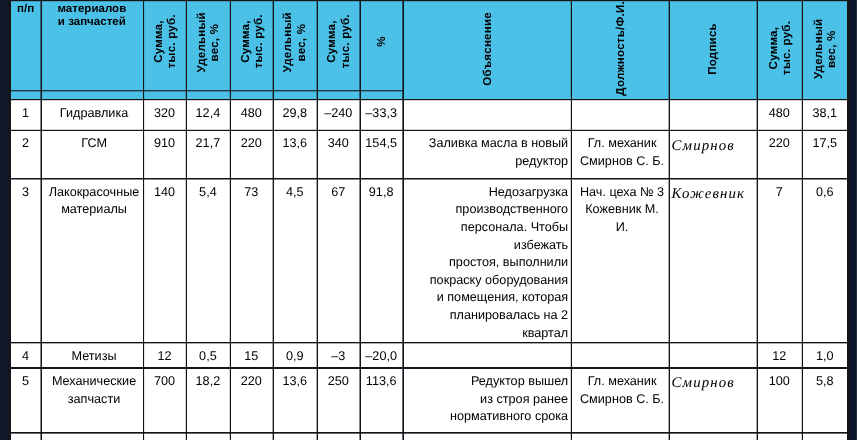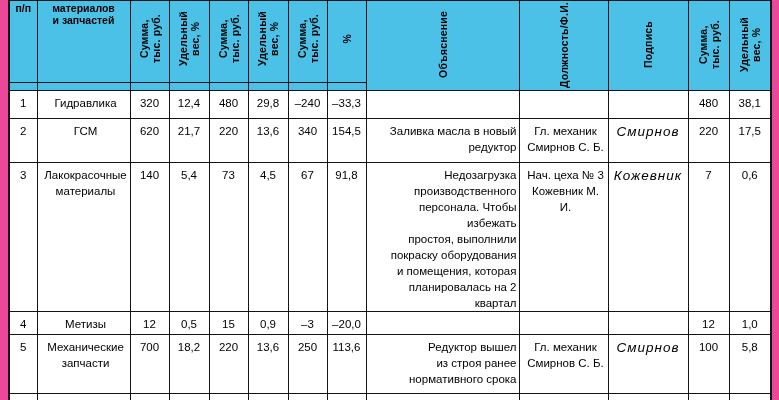--- a/index.html
+++ b/index.html
@@ -1,16 +1,16 @@
 <!DOCTYPE html>
 <html><head>
 <meta charset="utf-8">
 <style>
   html,body{margin:0;padding:0;background:#ffffff;}
-  .page{position:relative;width:779px;height:400px;overflow:hidden;background:#ec4899;
+  .page{position:relative;width:779px;height:400px;overflow:hidden;background:#0f172a;
         font-family:"Liberation Sans",sans-serif;color:#000;}
   table.doc{position:absolute;left:8px;top:0;width:762px;table-layout:fixed;
             border-collapse:collapse;}
   table.doc th,table.doc td{border:1px solid #141414;margin:0;overflow:hidden;}
   table.doc{border-left:2px solid #141414;border-right:2px solid #141414;}
 
   
   thead th{background:#4cc1e8;font-weight:bold;font-size:10.5px;line-height:12px;
            vertical-align:middle;text-align:center;padding:0;}
   thead th.htop{vertical-align:top;padding-top:1px;white-space:pre-line;}
@@ -18,22 +18,22 @@
   .vt{writing-mode:vertical-rl;transform:rotate(180deg);white-space:pre-line;
       display:inline-block;line-height:12px;letter-spacing:0.2px;}
   .subline{position:absolute;left:8px;top:82px;width:358px;height:1px;background:#141414;}
 
   
   tbody td{vertical-align:top;font-size:11.5px;line-height:16px;background:#fff;}
   td.cnum{text-align:center;padding:4px 1px 0 1px;}
   td.cname{text-align:center;padding:4px 2px 0 6px;white-space:pre-line;}
   td.cexpl{text-align:right;padding:4px 2px 0 7px;white-space:pre-line;}
   td.cpos{text-align:center;padding:4px 2px 0 6px;white-space:pre-line;}
-  td.csig{text-align:center;padding:5px 2px 0 2px;
-          font-family:Liberation Sans, sans-serif;font-style:italic;font-size:13.5px;
+  td.csig{padding:5px 2px 0 2px;
+          font-family:Liberation Serif, serif;font-style:italic;font-size:13.5px;
           letter-spacing:1px;}
 </style>
 </head>
 <body>
 
 <div class="page">
   <table class="doc">
     <colgroup>
       <col style="width:28px">
         <col style="width:93px">
@@ -86,21 +86,21 @@
         <td class="cnum">–33,3</td>
         <td class="cexpl"></td>
         <td class="cpos"></td>
         <td class="csig"></td>
         <td class="cnum">480</td>
         <td class="cnum">38,1</td>
       </tr>
       <tr style="height:44px">
         <td class="cnum">2</td>
         <td class="cname">ГСМ</td>
-        <td class="cnum">620</td>
+        <td class="cnum">910</td>
         <td class="cnum">21,7</td>
         <td class="cnum">220</td>
         <td class="cnum">13,6</td>
         <td class="cnum">340</td>
         <td class="cnum">154,5</td>
         <td class="cexpl">Заливка масла в новый
 редуктор</td>
         <td class="cpos">Гл. механик
 Смирнов С. Б.</td>
         <td class="csig">Смирнов</td>

